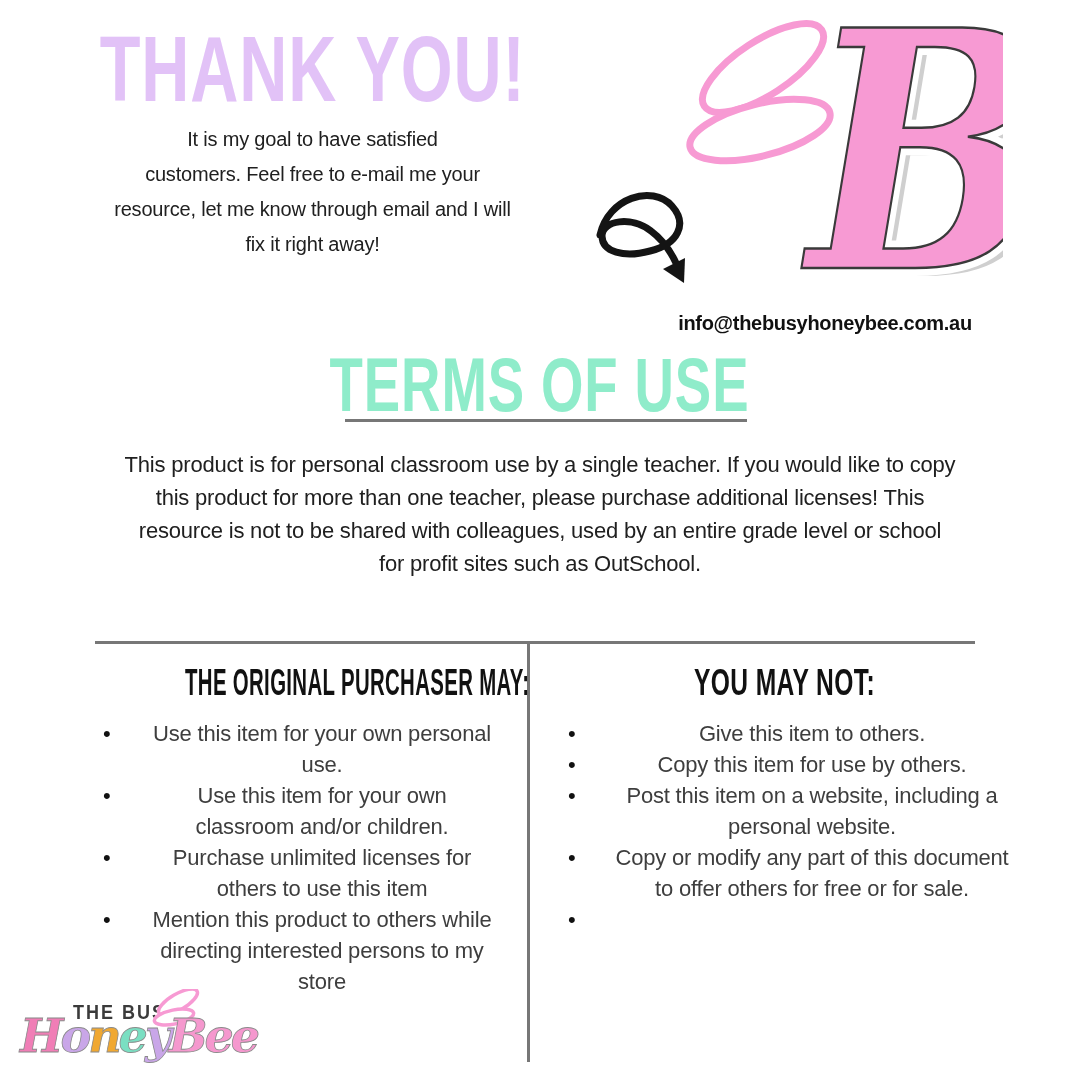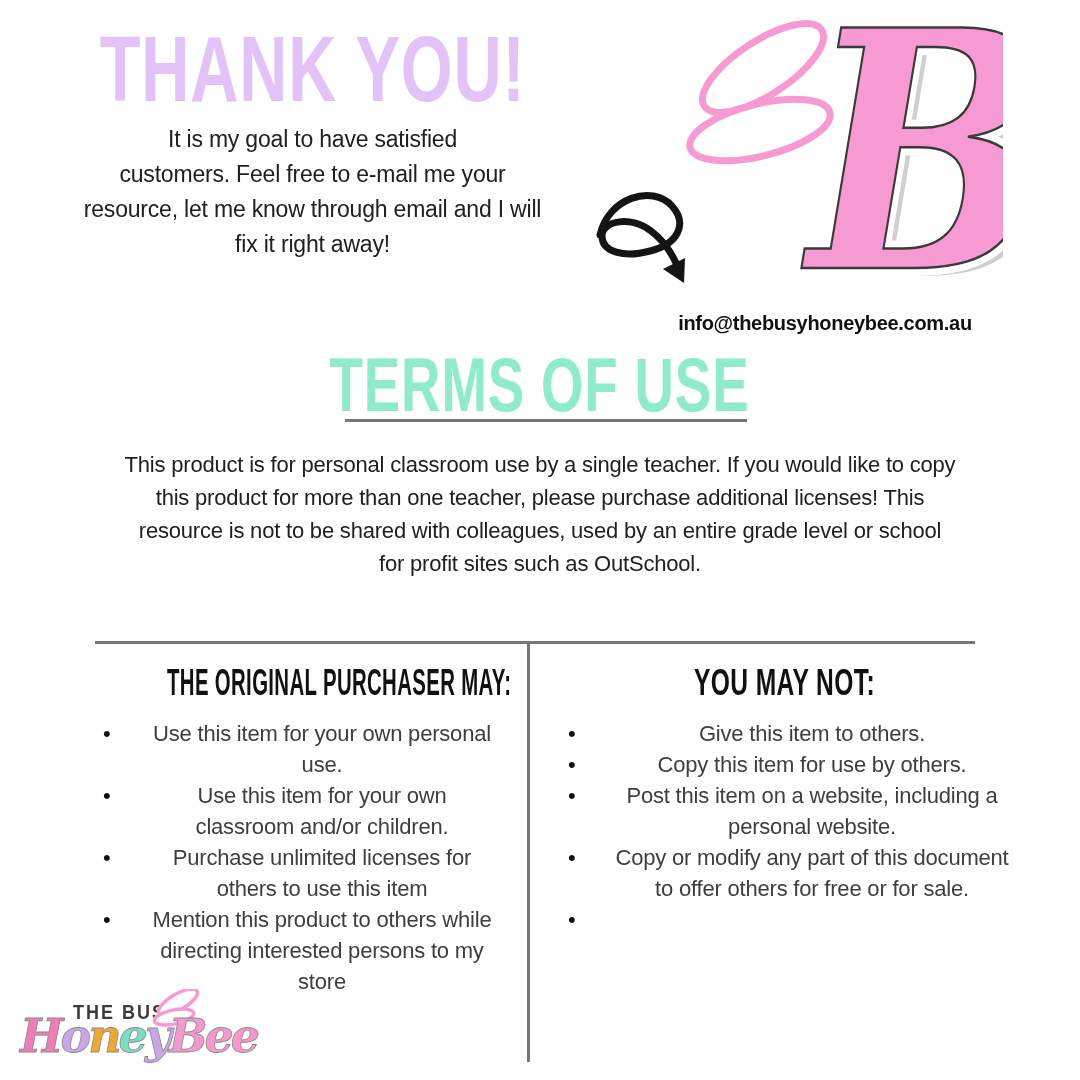--- a/index.html
+++ b/index.html
@@ -17,40 +17,40 @@
   }
   .thanks-title-wrap{left:30px;top:16px;width:565px;text-align:center;}
   .thanks-title{font-size:74px;letter-spacing:1px;transform:scale(0.9,1.25);}
   .terms-title-wrap{left:0px;top:341px;width:1080px;text-align:center;}
   .terms-title{font-size:62px;letter-spacing:1px;transform:scale(0.88,1.22);}
   .terms-underline{left:345px;top:419px;width:402px;height:3px;background:#777;}
 
   
   .thanks-body{
     left:30px;top:122px;width:565px;text-align:center;
-    font-size:23px;line-height:35px;color:#202020;letter-spacing:-0.2px;
+    font-size:20px;line-height:35px;color:#202020;letter-spacing:-0.2px;
   }
   .terms-body{
     left:38px;top:448px;width:1004px;text-align:center;
     font-size:22px;line-height:33px;color:#202020;letter-spacing:-0.2px;
   }
 
   
   .email{
     left:585px;top:312px;width:480px;text-align:center;
     font-size:20px;font-weight:bold;color:#111;letter-spacing:-0.3px;
   }
 
   
   .divider-h{left:95px;top:641px;width:880px;height:3px;background:#777;}
   .divider-v{left:527px;top:641px;width:3px;height:421px;background:#777;}
 
   
   .col-head-wrap{top:663px;text-align:center;}
-  .col-head-left-wrap{left:86px;width:400px;}
+  .col-head-left-wrap{left:104px;width:400px;}
   .col-head-right-wrap{left:560px;width:450px;text-align:center;}
   .col-head{font-size:30px;letter-spacing:0.5px;color:#111;}
   .col-head-left{transform:scale(0.68,1.2);}
   .col-head-right{transform:scale(0.82,1.2);}
 
   ul.bullets{list-style:none;margin:0;padding:0;top:718px;}
   .bullets-left{left:95px;width:400px;}
   .bullets-right{left:560px;width:450px;}
   ul.bullets li{display:flex;align-items:flex-start;}
   ul.bullets .dot{width:46px;padding-left:8px;font-size:22px;line-height:31px;color:#111;flex:none;}

